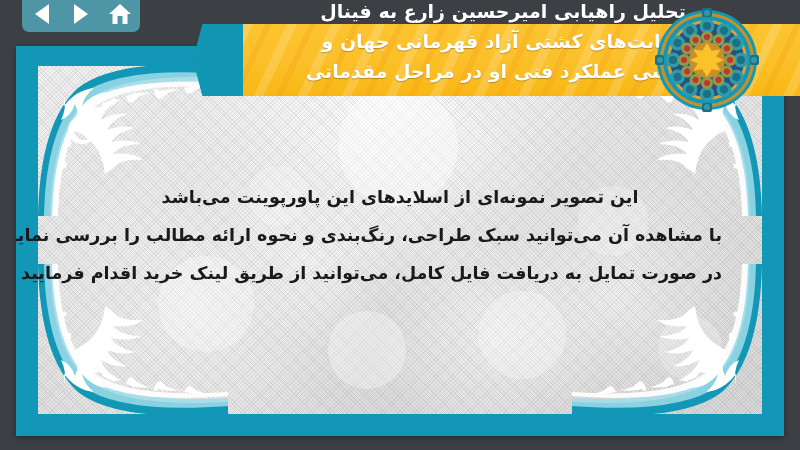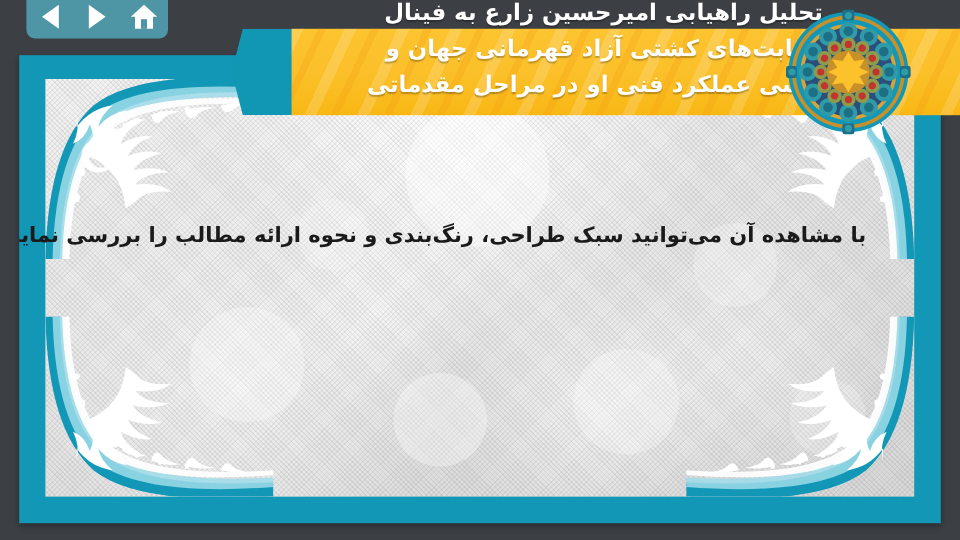--- a/index.html
+++ b/index.html
@@ -190,21 +190,23 @@
             <circle cx="30" cy="78" r="3.2"></circle>
             <circle cx="26" cy="100" r="2.6"></circle>
           <path d="M64 38 q10-6 20-4 q-9 2-14 8 q-4 4-6-4 z"></path>
           <path d="M88 30 q12-5 24-3 q-11 2-16 8 q-5 5-8-5 z"></path>
           <path d="M116 26 q13-4 26-2 q-12 1-17 7 q-5 5-9-5 z"></path>
           <path d="M146 22 q13-3 26-2 q-12 1-17 6 q-5 5-9-4 z"></path>
         </g>
       </svg>
 
       <div class="body-text">
+        <div class="body-line">این تصویر نمونه‌ای از اسلایدهای این پاورپوینت می‌باشد</div>
         <div class="body-line">با مشاهده آن می‌توانید سبک طراحی، رنگ‌بندی و نحوه ارائه مطالب را بررسی نمایید</div>
+        <div class="body-line">در صورت تمایل به دریافت فایل کامل، می‌توانید از طریق لینک خرید اقدام فرمایید</div>
       </div>
     </div>
   </div>
 
   <div class="banner-arrow"></div>
   <div class="banner"></div>
   <div class="title-block">
     <div class="title-line">تحلیل راهیابی امیرحسین زارع به فینال</div>
     <div class="title-line">رقابت‌های کشتی آزاد قهرمانی جهان و</div>
     <div class="title-line">بررسی عملکرد فنی او در مراحل مقدماتی</div>

